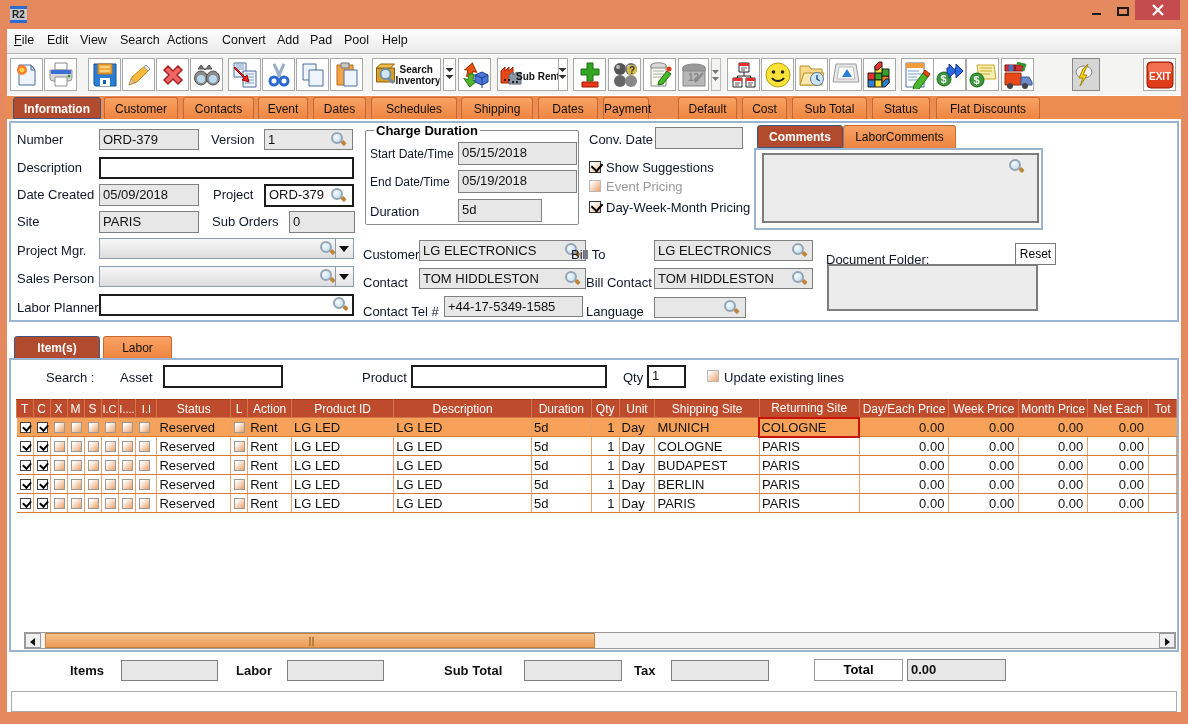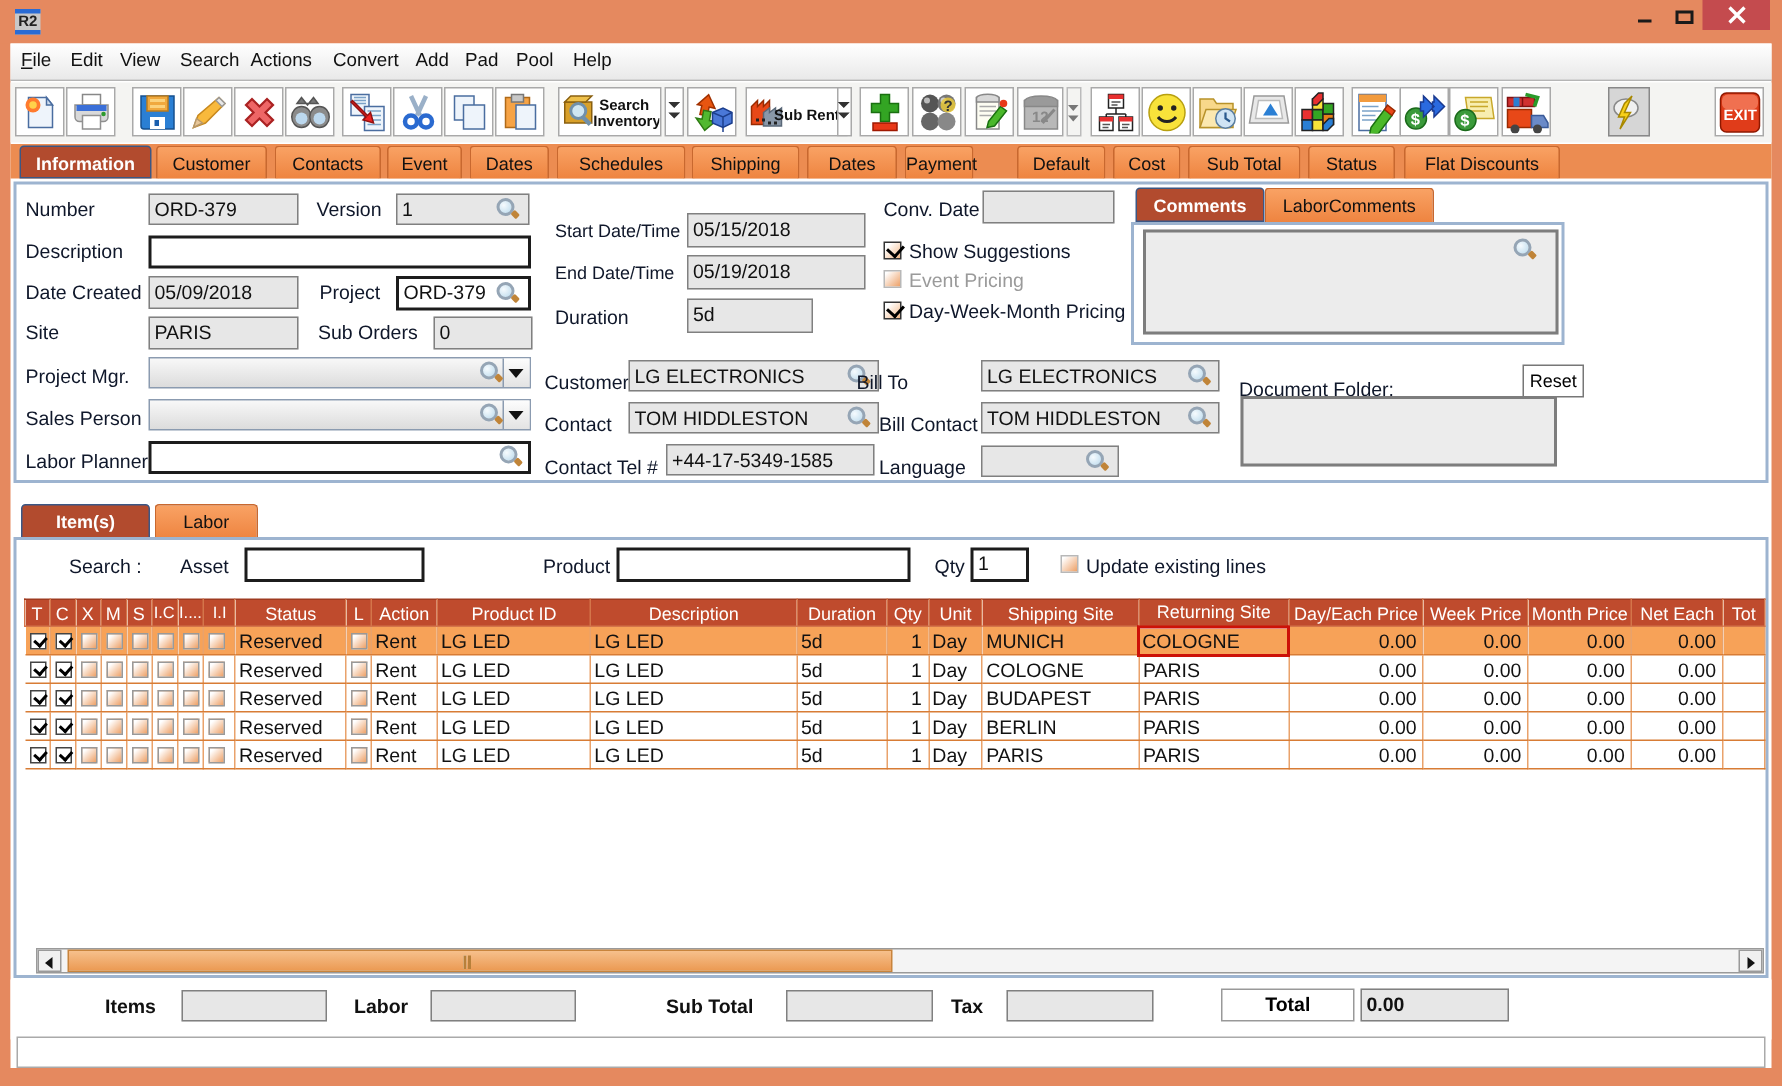--- a/index.html
+++ b/index.html
@@ -405,20 +405,23 @@
     <div class="lbl" style="left:6px;top:148px">Sales Person</div>
     <div class="combo" style="left:88px;top:143px;width:255px;height:21px">
         <div class="arrbox">
           <div class="arr" style="left:3px;top:7px"></div>
         </div>
       </div>
     <div class="mag" style="left:308px;top:145px"></div>
     <div class="lbl" style="left:6px;top:177px">Labor Planner</div>
     <div class="fw" style="left:88px;top:171px;width:255px;height:22px"></div>
     <div class="mag" style="left:321px;top:173px"></div>
+    <fieldset style="position:absolute;left:354px;top:0px;width:214px;height:102px;border:1px solid #8a8a8a;border-radius:2px">
+        <legend style="font-size:13px;font-weight:bold;margin-left:8px;padding:0 2px">Charge Duration</legend>
+      </fieldset>
     <div class="lbl" style="left:359px;top:24px;font-size:12px">Start Date/Time</div>
     <div class="fg" style="left:447px;top:19px;width:119px;height:23px">05/15/2018</div>
     <div class="lbl" style="left:359px;top:52px;font-size:12px">End Date/Time</div>
     <div class="fg" style="left:447px;top:47px;width:119px;height:23px">05/19/2018</div>
     <div class="lbl" style="left:359px;top:81px">Duration</div>
     <div class="fg" style="left:447px;top:76px;width:84px;height:23px">5d</div>
     <div class="lbl" style="left:578px;top:9px">Conv. Date</div>
     <div class="fg" style="left:644px;top:4px;width:88px;height:22px"></div>
     <div class="cb" style="left:578px;top:38px"></div>
     <div class="lbl" style="left:595px;top:37px">Show Suggestions</div>

